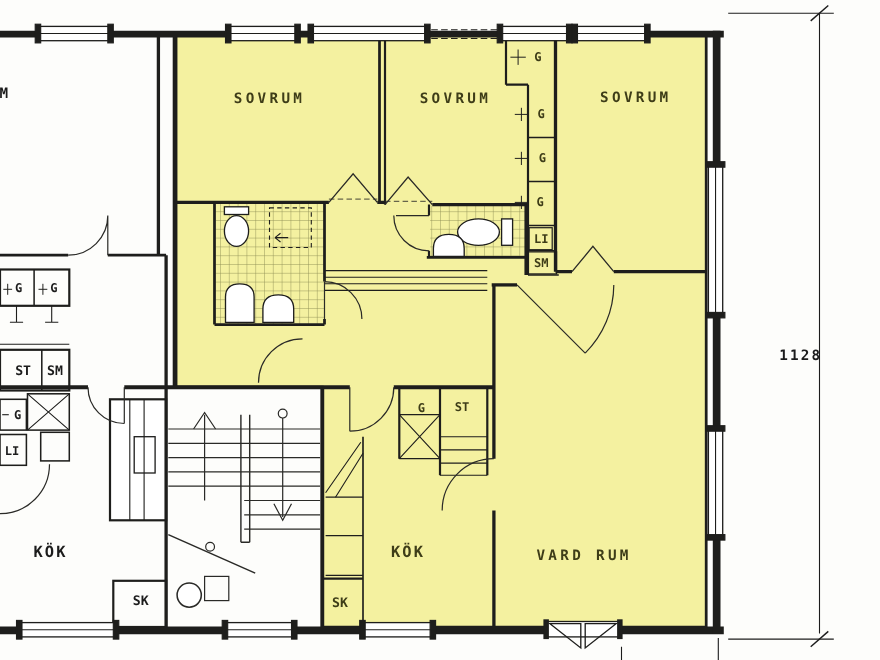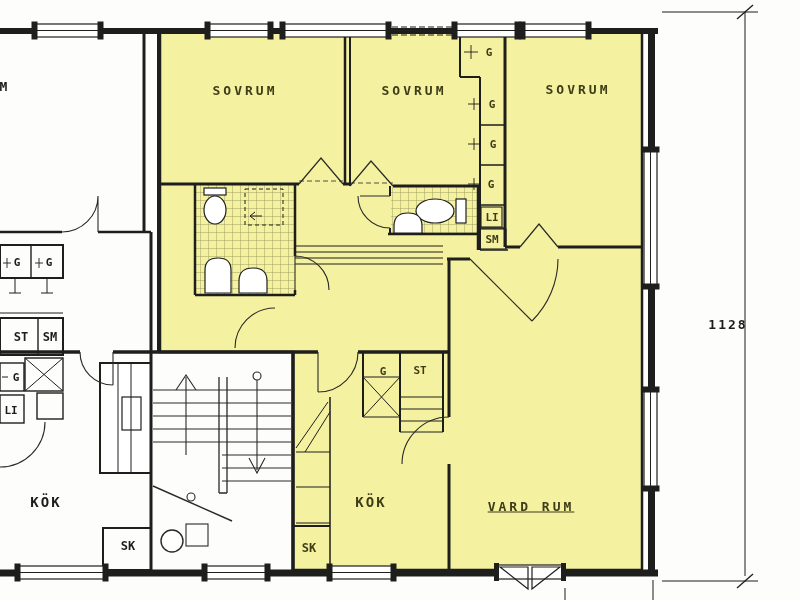--- a/index.html
+++ b/index.html
@@ -213,21 +213,21 @@
 <div class="lbl tag on-y" style="left:489px;top:52px;">G</div>
 <div class="lbl tag on-y" style="left:492px;top:104px;">G</div>
 <div class="lbl tag on-y" style="left:493px;top:144px;">G</div>
 <div class="lbl tag on-y" style="left:491px;top:184px;">G</div>
 <div class="lbl tag on-y" style="left:492px;top:217px;">LI</div>
 <div class="lbl tag on-y" style="left:492px;top:239px;">SM</div>
 <div class="lbl tag on-y" style="left:383px;top:371px;">G</div>
 <div class="lbl tag on-y" style="left:420px;top:370px;">ST</div>
 <div class="lbl room2 on-y" style="left:371px;top:502px;">KÖK</div>
 <div class="lbl tag2 on-y" style="left:309px;top:548px;">SK</div>
-<div class="lbl room on-y" style="left:531px;top:506px;text-decoration:underline;">VARD RUM</div>
+<div class="lbl room on-y" style="left:531px;top:506px;">VARD RUM</div>
 
 <div class="lbl room on-w" style="left:5px;top:86px;">M</div>
 <div class="lbl tag on-w" style="left:17px;top:262px;">G</div>
 <div class="lbl tag on-w" style="left:49px;top:262px;">G</div>
 <div class="lbl tag2 on-w" style="left:21px;top:337px;">ST</div>
 <div class="lbl tag2 on-w" style="left:50px;top:337px;">SM</div>
 <div class="lbl tag on-w" style="left:16px;top:377px;">G</div>
 <div class="lbl tag on-w" style="left:11px;top:410px;">LI</div>
 <div class="lbl room2 on-w" style="left:46px;top:502px;">KÖK</div>
 <div class="lbl tag2 on-w" style="left:128px;top:546px;">SK</div>

